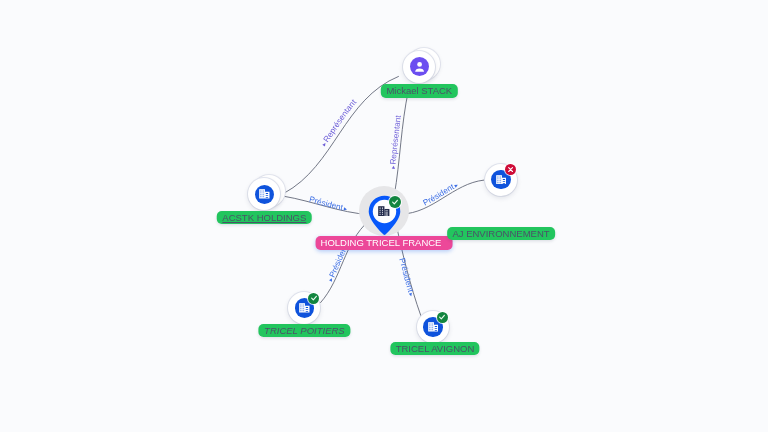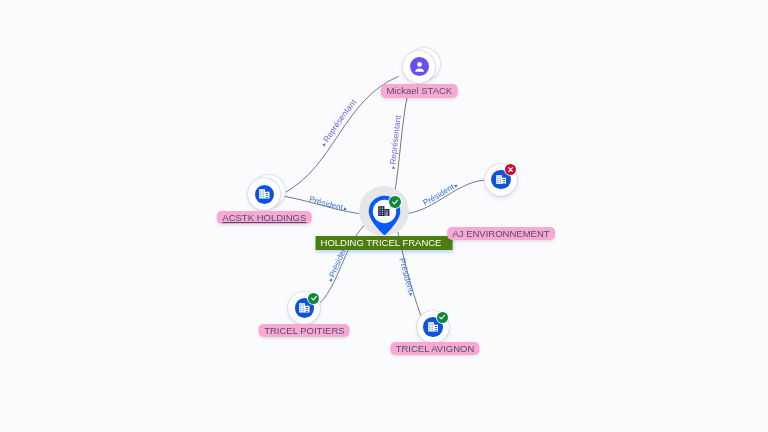--- a/index.html
+++ b/index.html
@@ -18,25 +18,25 @@
   .disc-back{background:#fff;box-shadow:0 1px 4px rgba(40,50,80,.10), 0 0 0 1px rgba(228,231,240,.9);}
   .inner{position:absolute;border-radius:50%;display:flex;align-items:center;justify-content:center;}
   .inner.company{background:#0f53dc;}
   .inner.person{background:#6c4ef0;}
   .badge{position:absolute;border-radius:50%;display:flex;align-items:center;justify-content:center;
          box-shadow:0 0 0 1px rgba(255,255,255,.85);}
   .badge.ok{background:#12853f;}
   .badge.ko{background:#cf0c38;}
 
   
-  .plate{position:absolute;white-space:nowrap;border-radius:5px;background:#f9a8d4;
+  .plate{position:absolute;white-space:nowrap;border-radius:5px;background:#22c55e;
          color:#4b5268;font-size:9.5px;line-height:13.4px;height:13.4px;
          padding:0 5.3px;box-shadow:0 1.5px 3px rgba(40,50,80,.13);
          transform:translateX(-50%);}
-  .plate.selected{background:#4d7c0f;color:#fff;padding:0 11px 0 5px;border-radius:0;
+  .plate.selected{background:#ec4899;color:#fff;padding:0 11px 0 5px;border-radius:5px;
          box-shadow:0 1.5px 4px rgba(17,96,232,.30);}
 
   
   .pin-halo{position:absolute;border-radius:50%;background:#e6e6e8;}
 </style>
 </head>
 <body>
 
 <div id="graph">
   <svg id="edges" viewBox="0 0 768 432">
@@ -174,21 +174,21 @@
               <rect x="22.4" y="20.1" width="8.6" height="3.0" rx="1.2"></rect>
               <rect x="22.4" y="26.6" width="8.6" height="3.0" rx="1.2"></rect>
             </g>
           </svg>
         </div>
         <div class="badge ok" style="left:308.25px;top:292.95px;width:10.9px;height:10.9px;">
           <svg width="8" height="8" viewBox="0 0 16 16">
             <path d="M3.3 8.4l3.3 3.2 6.1-7" fill="none" stroke="#eafbf0" stroke-width="2.3" stroke-linecap="round" stroke-linejoin="round"></path>
           </svg>
         </div>
-        <div class="plate" style="left:304.4px;top:323.5px;">TRICEL POITIERS</div>
+        <div class="plate" style="left:304.4px;top:323.5px;font-style:italic;">TRICEL POITIERS</div>
       </div>
       <div class="node" style="left: 0px; top: 0px;">
         <div class="disc" style="left:417.1px;top:311px;width:32px;height:32px;"></div>
         <div class="inner company" style="left:423.35px;top:317.25px;width:19.5px;height:19.5px;">
           <svg width="10.7" height="9.7" viewBox="0 0 36 32.6">
             <path fill="#ffffff" d="M0.6 0.6h19.4v31.4H0.6z"></path>
             <path fill="#ffffff" d="M20 9.2h15.4v22.8H20z"></path>
             <g fill="#0f53dc">
               <rect x="4.8" y="5" width="3.3" height="3.3" rx="0.7"></rect>
               <rect x="12.3" y="5" width="3.3" height="3.3" rx="0.7"></rect>

